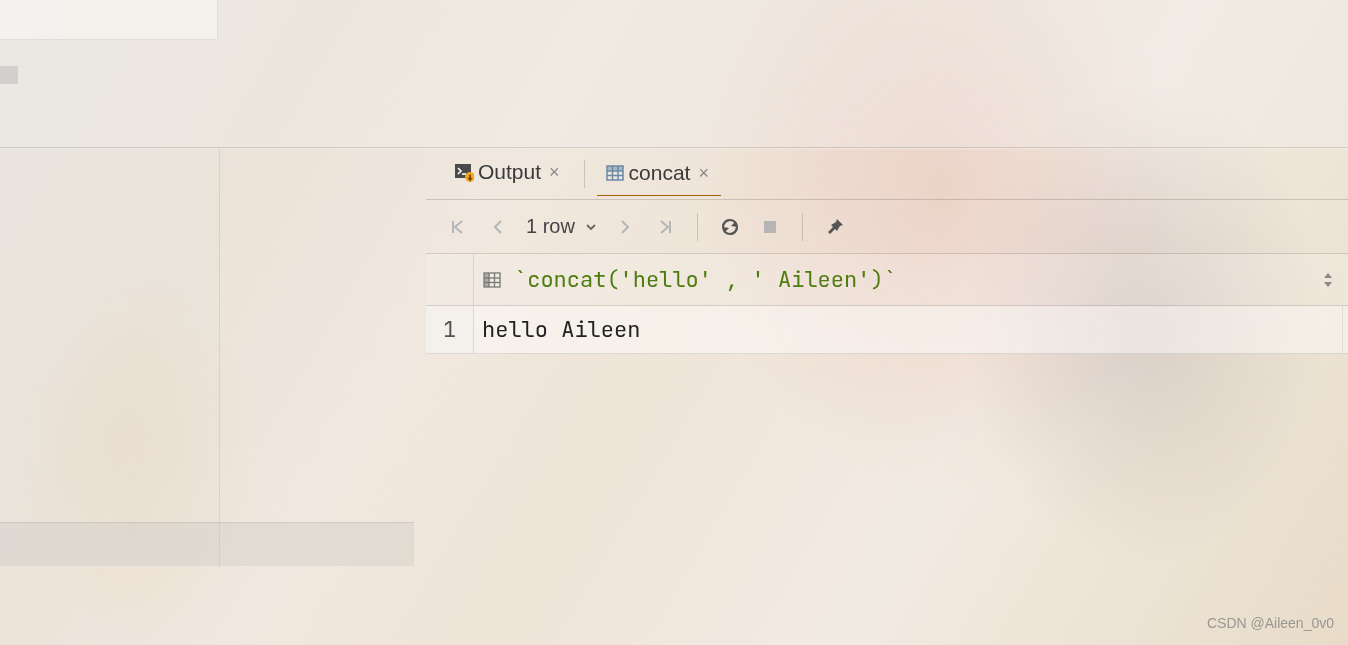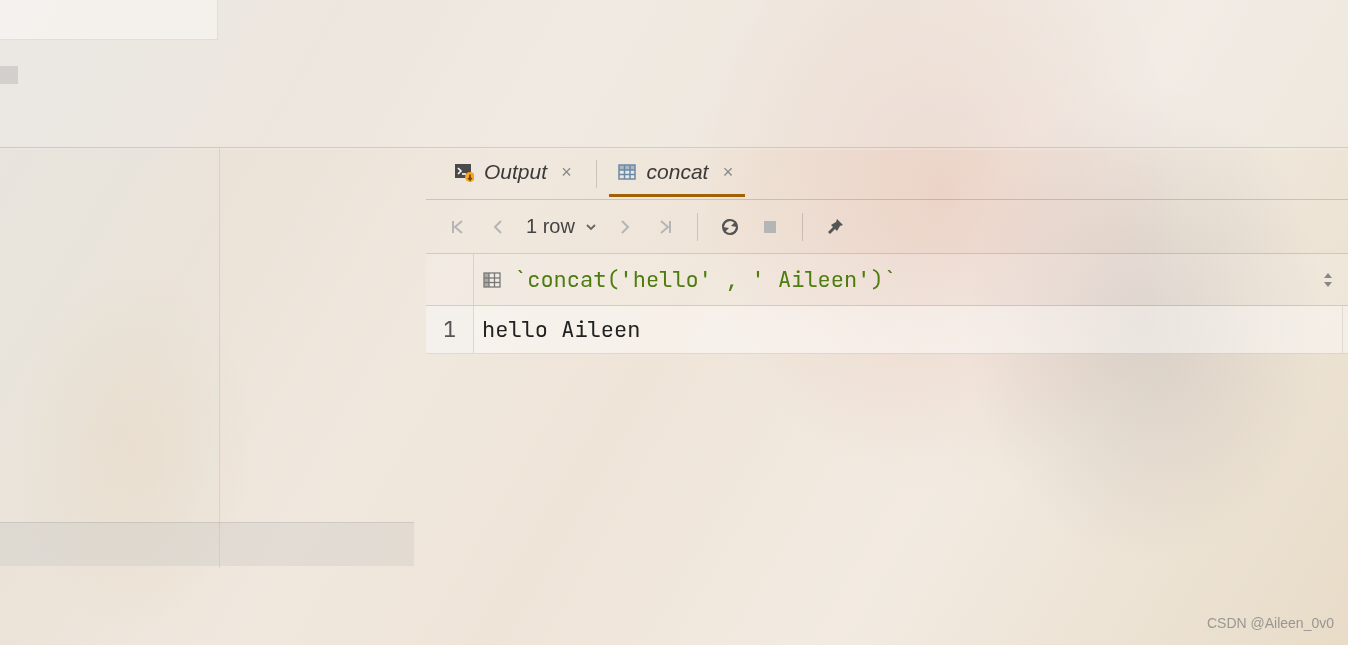--- a/index.html
+++ b/index.html
@@ -47,25 +47,25 @@
 }
 .result-panel {
   position: absolute; left: 426px; top: 148px; width: 922px; bottom: 0;
 }
 .tabs {
   display: flex; align-items: center; height: 52px;
   border-bottom: 1px solid rgba(0,0,0,0.15);
   padding-left: 20px; gap: 4px;
 }
 .tab {
-  display: flex; align-items: center; gap: 10px;
+  display: flex; align-items: center; gap: 4px;
   padding: 10px 8px; font-size: 21px; color: #3a3a3a;
-  cursor: pointer; border-bottom: 3px solid transparent; font-style: italic;
-}
-.tab.active { border-bottom: 3px solid #a16207; }
+  cursor: pointer; border-bottom: 3px solid transparent;
+}
+.tab.active { border-bottom: 1px solid #a16207; }
 .tab-close {
   font-size: 18px; color: #888; cursor: pointer; padding: 0 4px;
   font-weight: 300;
 }
 .tab-sep { width: 1px; height: 28px; background: rgba(0,0,0,0.15); margin: 0 8px; }
 .icon-output { width: 20px; height: 20px; }
 .icon-table { width: 20px; height: 20px; }
 .toolbar {
   display: flex; align-items: center; height: 54px;
   border-bottom: 1px solid rgba(0,0,0,0.12);

